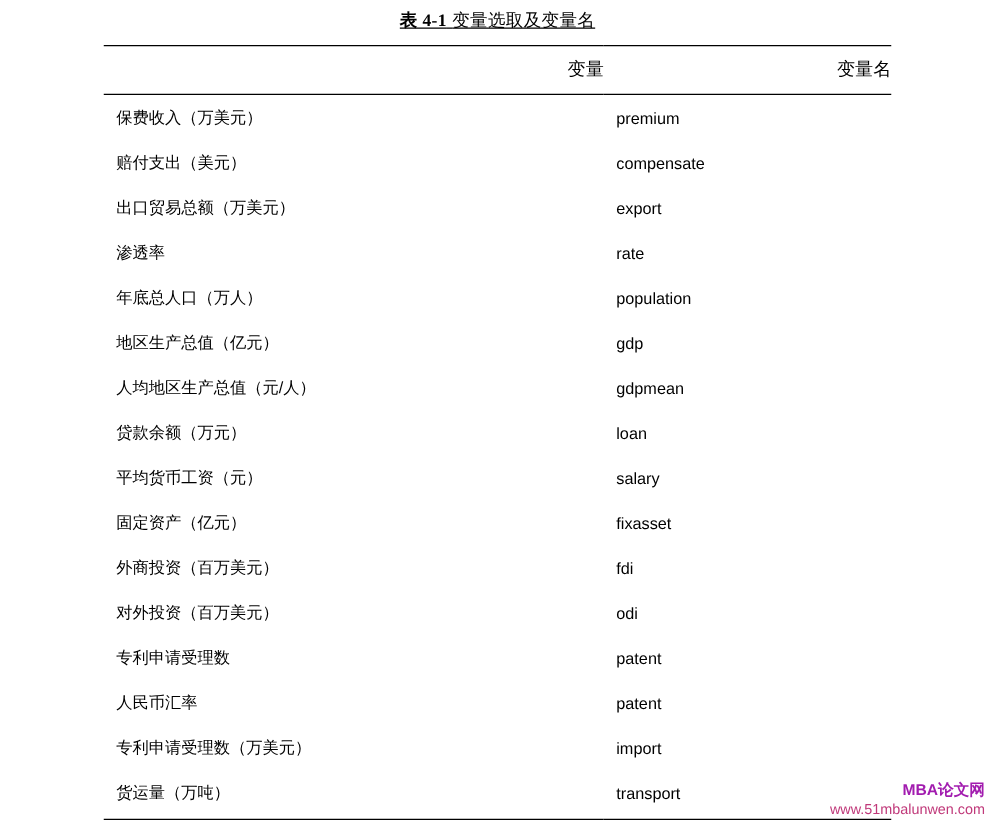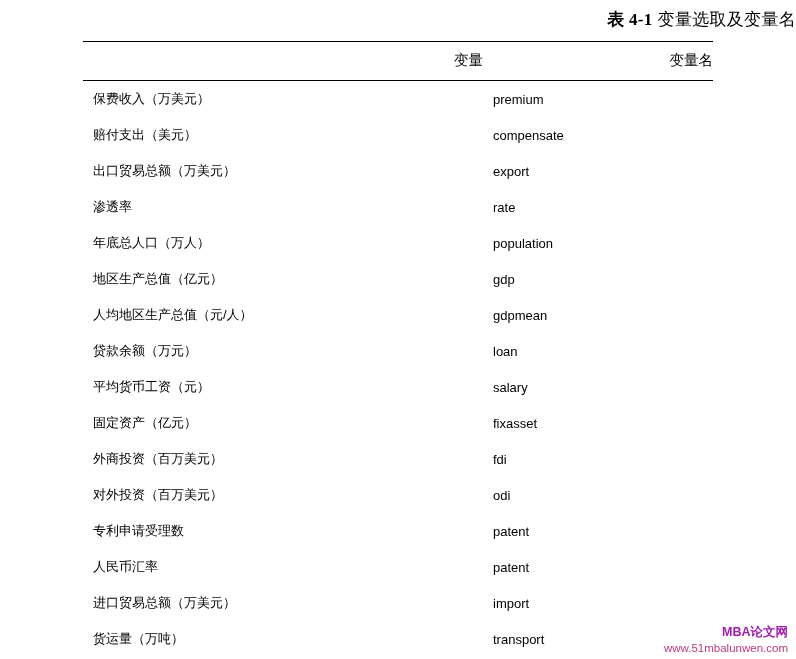--- a/index.html
+++ b/index.html
@@ -15,26 +15,27 @@
     position: relative;
     overflow: hidden;
   }
   .page {
     position: relative;
     width: 796px;
     height: 659px;
     box-sizing: border-box;
   }
   .table-caption {
-    text-align: right;
-    font-size: 17px;
+    text-align: center;
+    font-size: 14px;
     font-family: "Liberation Sans", "DejaVu Sans", sans-serif;
     padding-top: 8px;
     padding-bottom: 10px;
     letter-spacing: 0.3px;
+    text-decoration: underline;
   }
   .table-caption .cap-num {
     font-weight: bold;
     font-family: "Liberation Serif", "DejaVu Serif", serif;
   }
   table.var-table {
     border-collapse: collapse;
     width: 630px;
     margin: 0 auto;
     table-layout: fixed;
@@ -160,21 +161,21 @@
       </tr>
       <tr>
         <td>专利申请受理数</td>
         <td class="name-cell">patent</td>
       </tr>
       <tr>
         <td>人民币汇率</td>
         <td class="name-cell">patent</td>
       </tr>
       <tr>
-        <td>进口贸易总额（万美元）</td>
+        <td>专利申请受理数（万美元）</td>
         <td class="name-cell">import</td>
       </tr>
       <tr>
         <td>货运量（万吨）</td>
         <td class="name-cell">transport</td>
       </tr>
     </tbody>
   </table>
 
   <div class="watermark">

